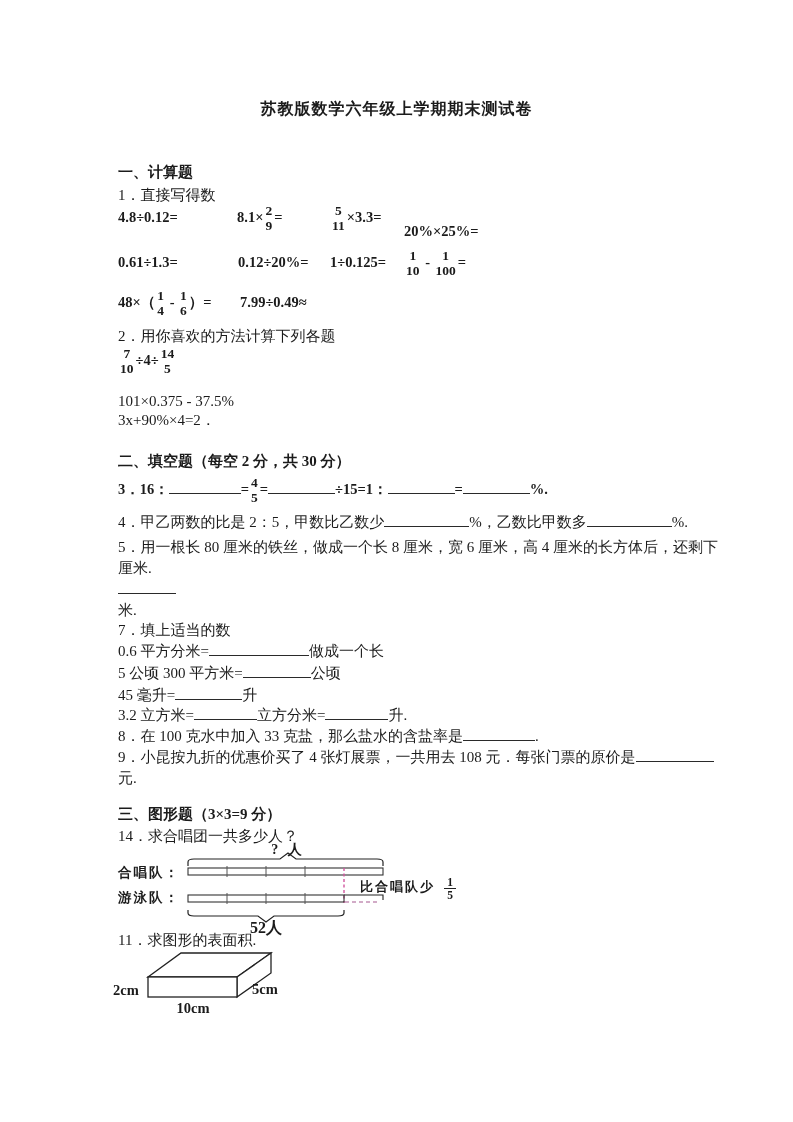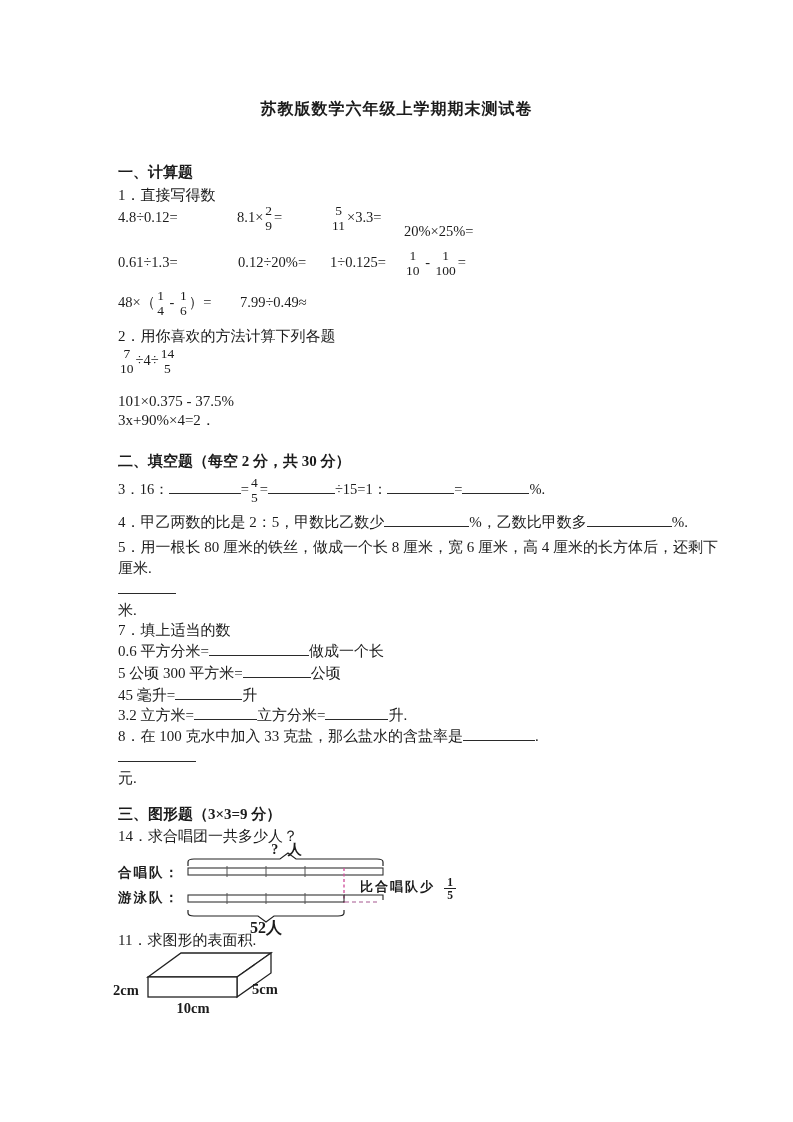--- a/index.html
+++ b/index.html
@@ -15,21 +15,21 @@
     position:absolute; top:99px; left:0; width:793px;
     text-align:center; font-size:16px; font-weight:bold; letter-spacing:1px;
   }
   .line {
     position:absolute; white-space:pre;
     font-size:15px; line-height:21px;
   }
   .h { font-weight:bold; font-size:15px; }
   .calc {
     position:absolute; white-space:pre;
-    font-size:14.5px; line-height:38px; height:38px;
+    font-size:14.5px; line-height:38px; height:38px;font-weight:bold;
   }
   .frac {
     display:inline-block; vertical-align:middle; text-align:center;
     font-size:13.5px; line-height:14.5px; padding:0 2px;
   }
   .frac > span { display:block; }
   .ul {
     display:inline-block; height:14px;
     border-bottom:1px solid #2a2a2a;
   }
@@ -84,21 +84,21 @@
 <div class="line" style="left:118px; top:600px">米.</div>
 
 <div class="line" style="left:118px; top:620px">7．填上适当的数</div>
 <div class="line" style="left:118px; top:641px"><span>0.6 平方分米=</span><span class="ul" style="width:100px"></span><span>做成一个长</span></div>
 <div class="line" style="left:118px; top:663px"><span>5 公顷 300 平方米=</span><span class="ul" style="width:68px"></span><span>公顷</span></div>
 <div class="line" style="left:118px; top:685px"><span>45 毫升=</span><span class="ul" style="width:67px"></span><span>升</span></div>
 <div class="line" style="left:118px; top:705px"><span>3.2 立方米=</span><span class="ul" style="width:63px"></span><span>立方分米=</span><span class="ul" style="width:63px"></span><span>升.</span></div>
 
 <div class="line" style="left:118px; top:726px"><span>8．在 100 克水中加入 33 克盐，那么盐水的含盐率是</span><span class="ul" style="width:72px"></span><span>.</span></div>
 
-<div class="line" style="left:118px; top:747px"><span class="ul" style="width:78px"></span></div>
+<div class="line" style="left:118px; top:747px"><span>9．小昆按九折的优惠价买了 4 张灯展票，一共用去 108 元．每张门票的原价是</span><span class="ul" style="width:78px"></span></div>
 <div class="line" style="left:118px; top:768px">元.</div>
 
 <div class="line h" style="left:118px; top:804px">三、图形题（3×3=9 分）</div>
 <div class="line" style="left:118px; top:826px">14．求合唱团一共多少人？</div>
 
 <svg style="left:105px; top:843px" width="380" height="95" viewBox="105 843 380 95">
 
   <text class="diagram-label" x="118" y="877">合唱队：</text>
   <text class="diagram-label" x="118" y="902">游泳队：</text>
 

